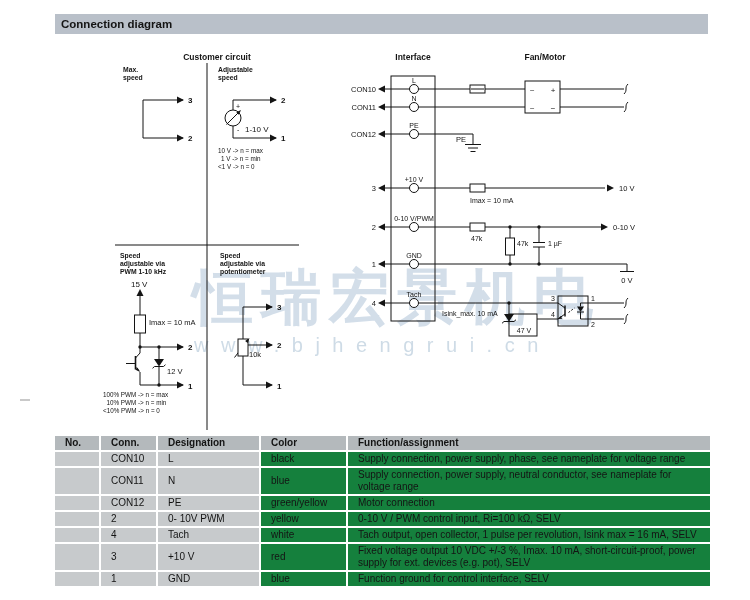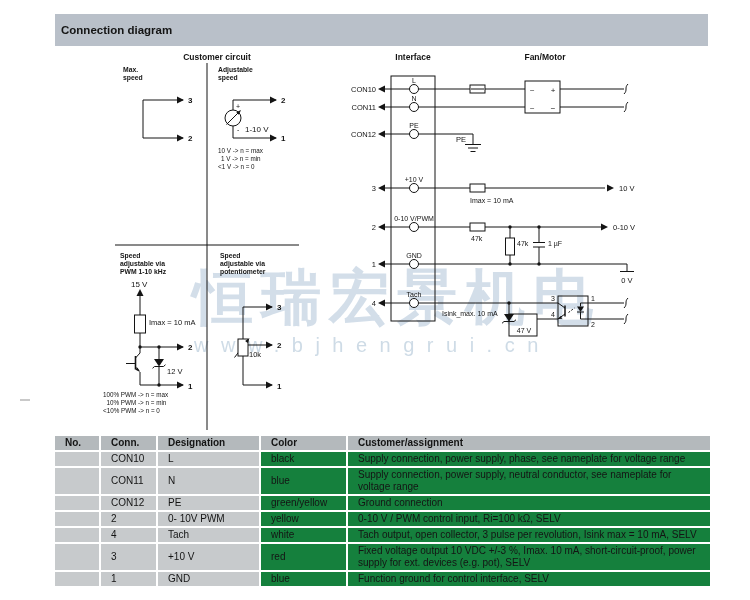--- a/index.html
+++ b/index.html
@@ -1,21 +1,21 @@
 <!DOCTYPE html>
 <html><head>
 <meta charset="utf-8">
 <style>
   html,body { margin:0; padding:0; }
   body {
     width:750px; height:600px; position:relative; overflow:hidden;
     background:#ffffff; font-family:"Liberation Sans", sans-serif; color:#141414;
   }
   .titlebar {
-    position:absolute; left:55px; top:14px; width:653px; height:32px;
+    position:absolute; left:55px; top:14px; width:653px; height:20px;
     background:#b9c0c9; z-index:3; display:flex; align-items:center;
     padding-left:6px; box-sizing:border-box;
     font-weight:bold; font-size:11.5px; color:#141414;
   }
   .wm-cjk {
     position:absolute; left:193px; top:258px; z-index:1;
     font-size:60px; font-weight:bold; letter-spacing:8px; white-space:nowrap;
     color:#a8bed4; opacity:0.5;text-align:right;
   }
   .wm-url {
@@ -242,51 +242,51 @@
   </g>
 </svg>
 
 <div class="margin-dash"></div>
 
 <div class="conn-table">
   <div class="cell hc">No.</div>
   <div class="cell hc">Conn.</div>
   <div class="cell hc">Designation</div>
   <div class="cell hc">Color</div>
-  <div class="cell hc">Customer/assignment</div>
+  <div class="cell hc">Function/assignment</div>
 
   <div class="cell gc"></div>
   <div class="cell gc">CON10</div>
   <div class="cell gc">L</div>
   <div class="cell lc">black</div>
   <div class="cell lc">Supply connection, power supply, phase, see nameplate for voltage range</div>
 
   <div class="cell gc"></div>
   <div class="cell gc">CON11</div>
   <div class="cell gc">N</div>
   <div class="cell lc">blue</div>
   <div class="cell lc">Supply connection, power supply, neutral conductor, see nameplate for voltage range</div>
 
   <div class="cell gc"></div>
   <div class="cell gc">CON12</div>
   <div class="cell gc">PE</div>
   <div class="cell lc">green/yellow</div>
-  <div class="cell lc">Ground connection</div>
+  <div class="cell lc">Motor connection</div>
 
   <div class="cell gc"></div>
   <div class="cell gc">2</div>
   <div class="cell gc">0- 10V PWM</div>
   <div class="cell lc">yellow</div>
   <div class="cell lc">0-10 V / PWM control input, Ri=100 kΩ, SELV</div>
 
   <div class="cell gc"></div>
   <div class="cell gc">4</div>
   <div class="cell gc">Tach</div>
   <div class="cell lc">white</div>
-  <div class="cell lc">Tach output, open collector, 3 pulse per revolution, Isink max = 10 mA, SELV</div>
+  <div class="cell lc">Tach output, open collector, 1 pulse per revolution, Isink max = 16 mA, SELV</div>
 
   <div class="cell gc"></div>
   <div class="cell gc">3</div>
   <div class="cell gc">+10 V</div>
   <div class="cell lc">red</div>
   <div class="cell lc">Fixed voltage output 10 VDC +/-3 %, Imax. 10 mA, short-circuit-proof, power supply for ext. devices (e.g. pot), SELV</div>
 
   <div class="cell gc"></div>
   <div class="cell gc">1</div>
   <div class="cell gc">GND</div>

